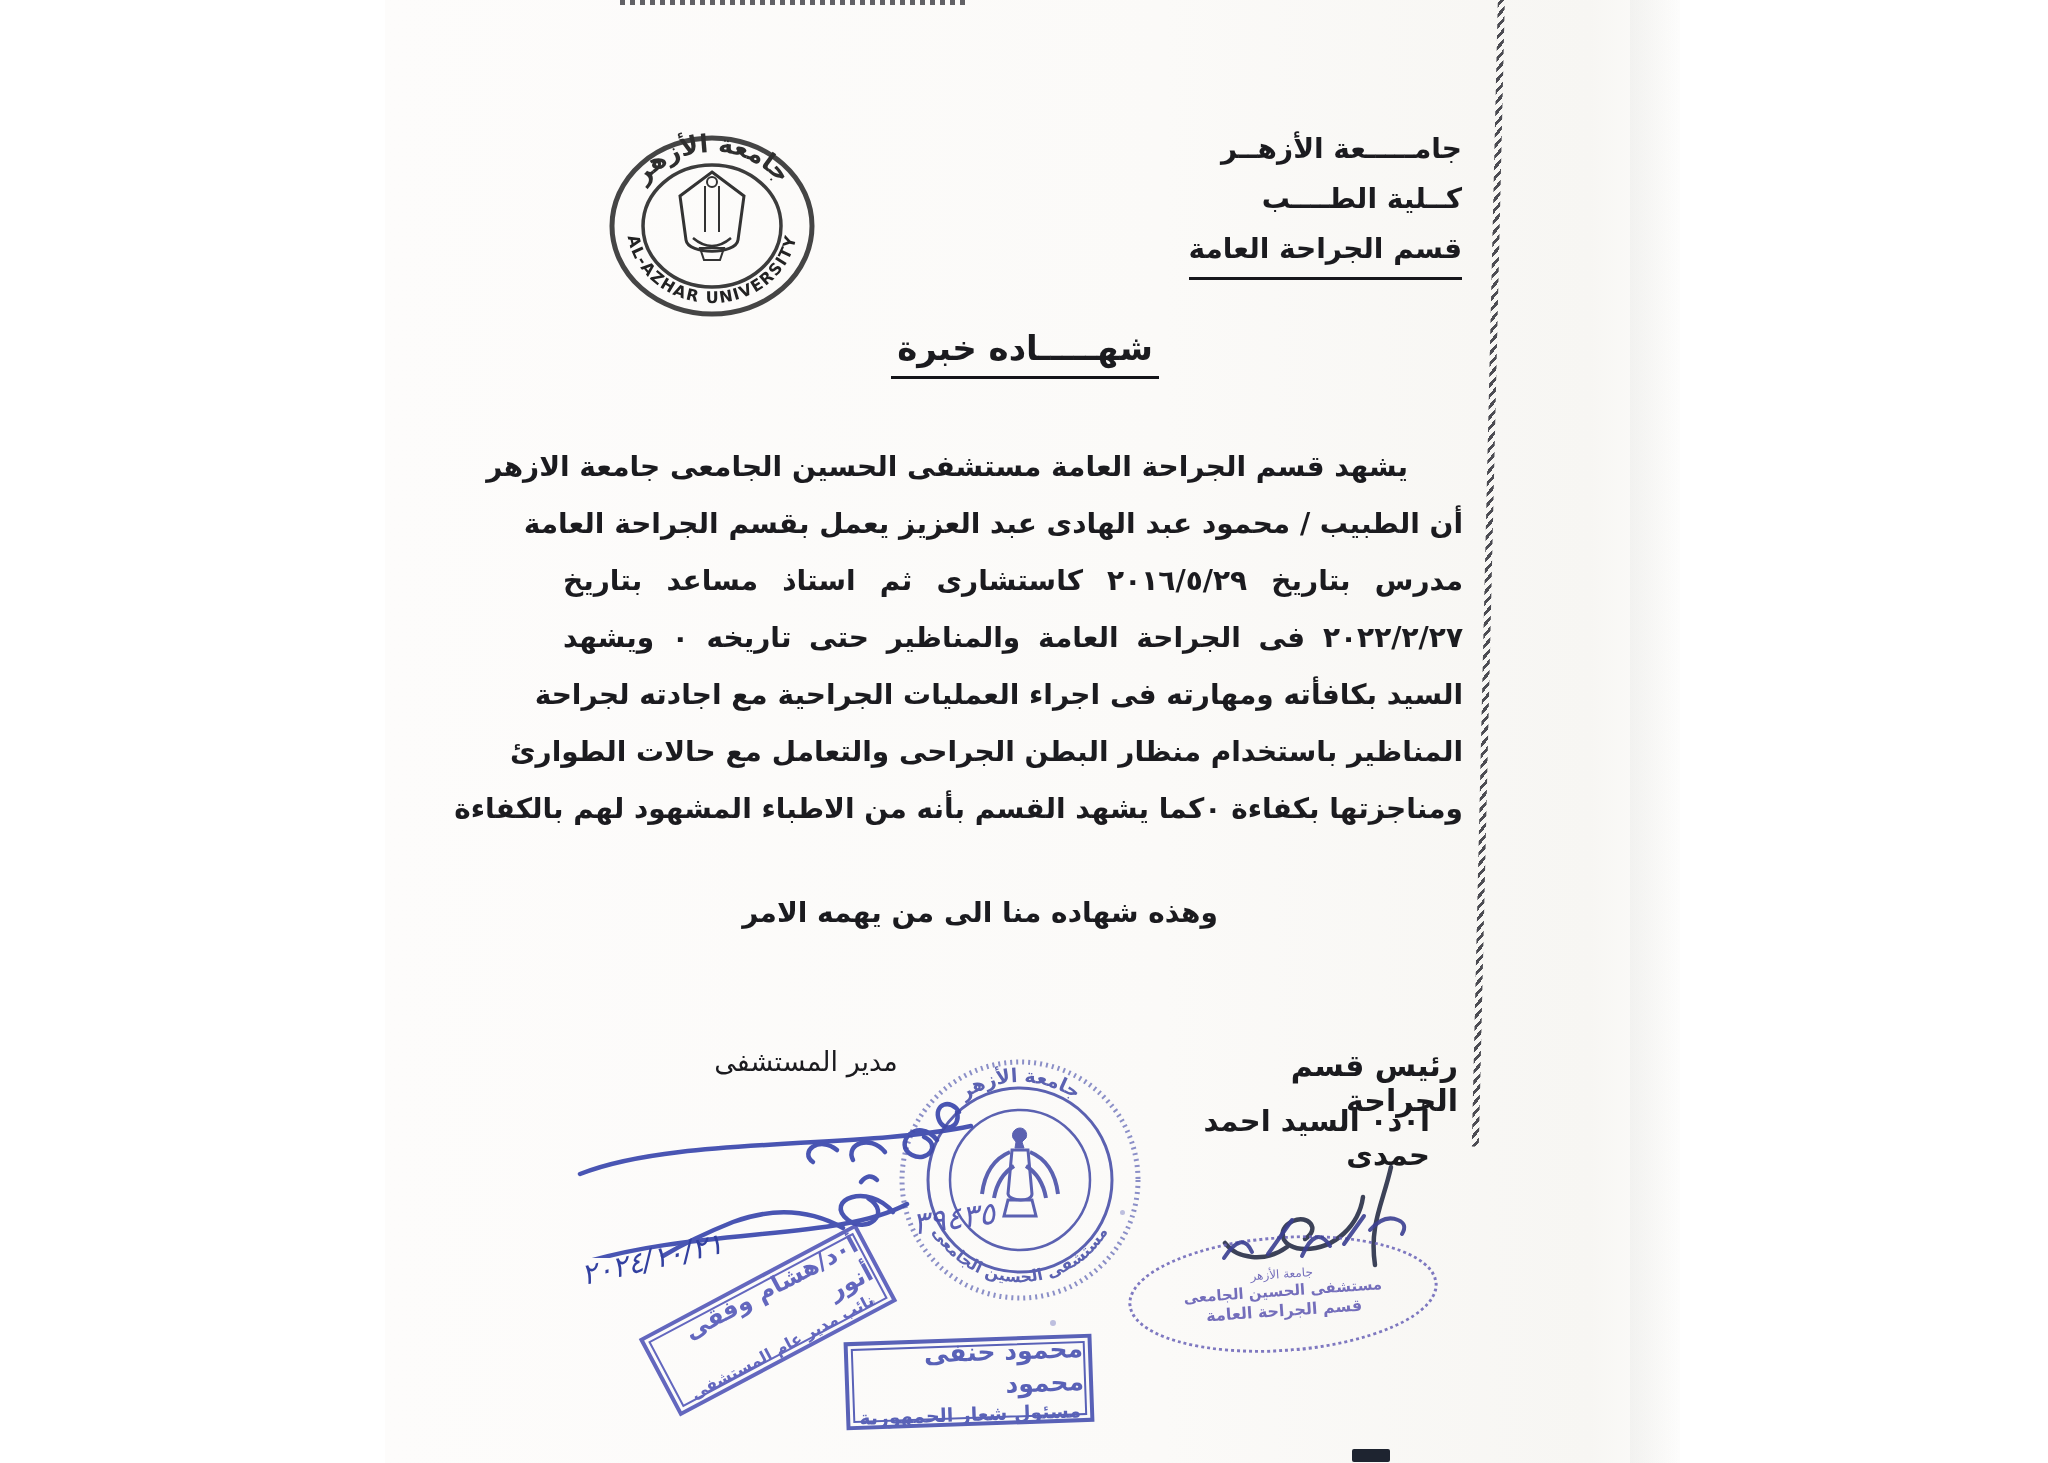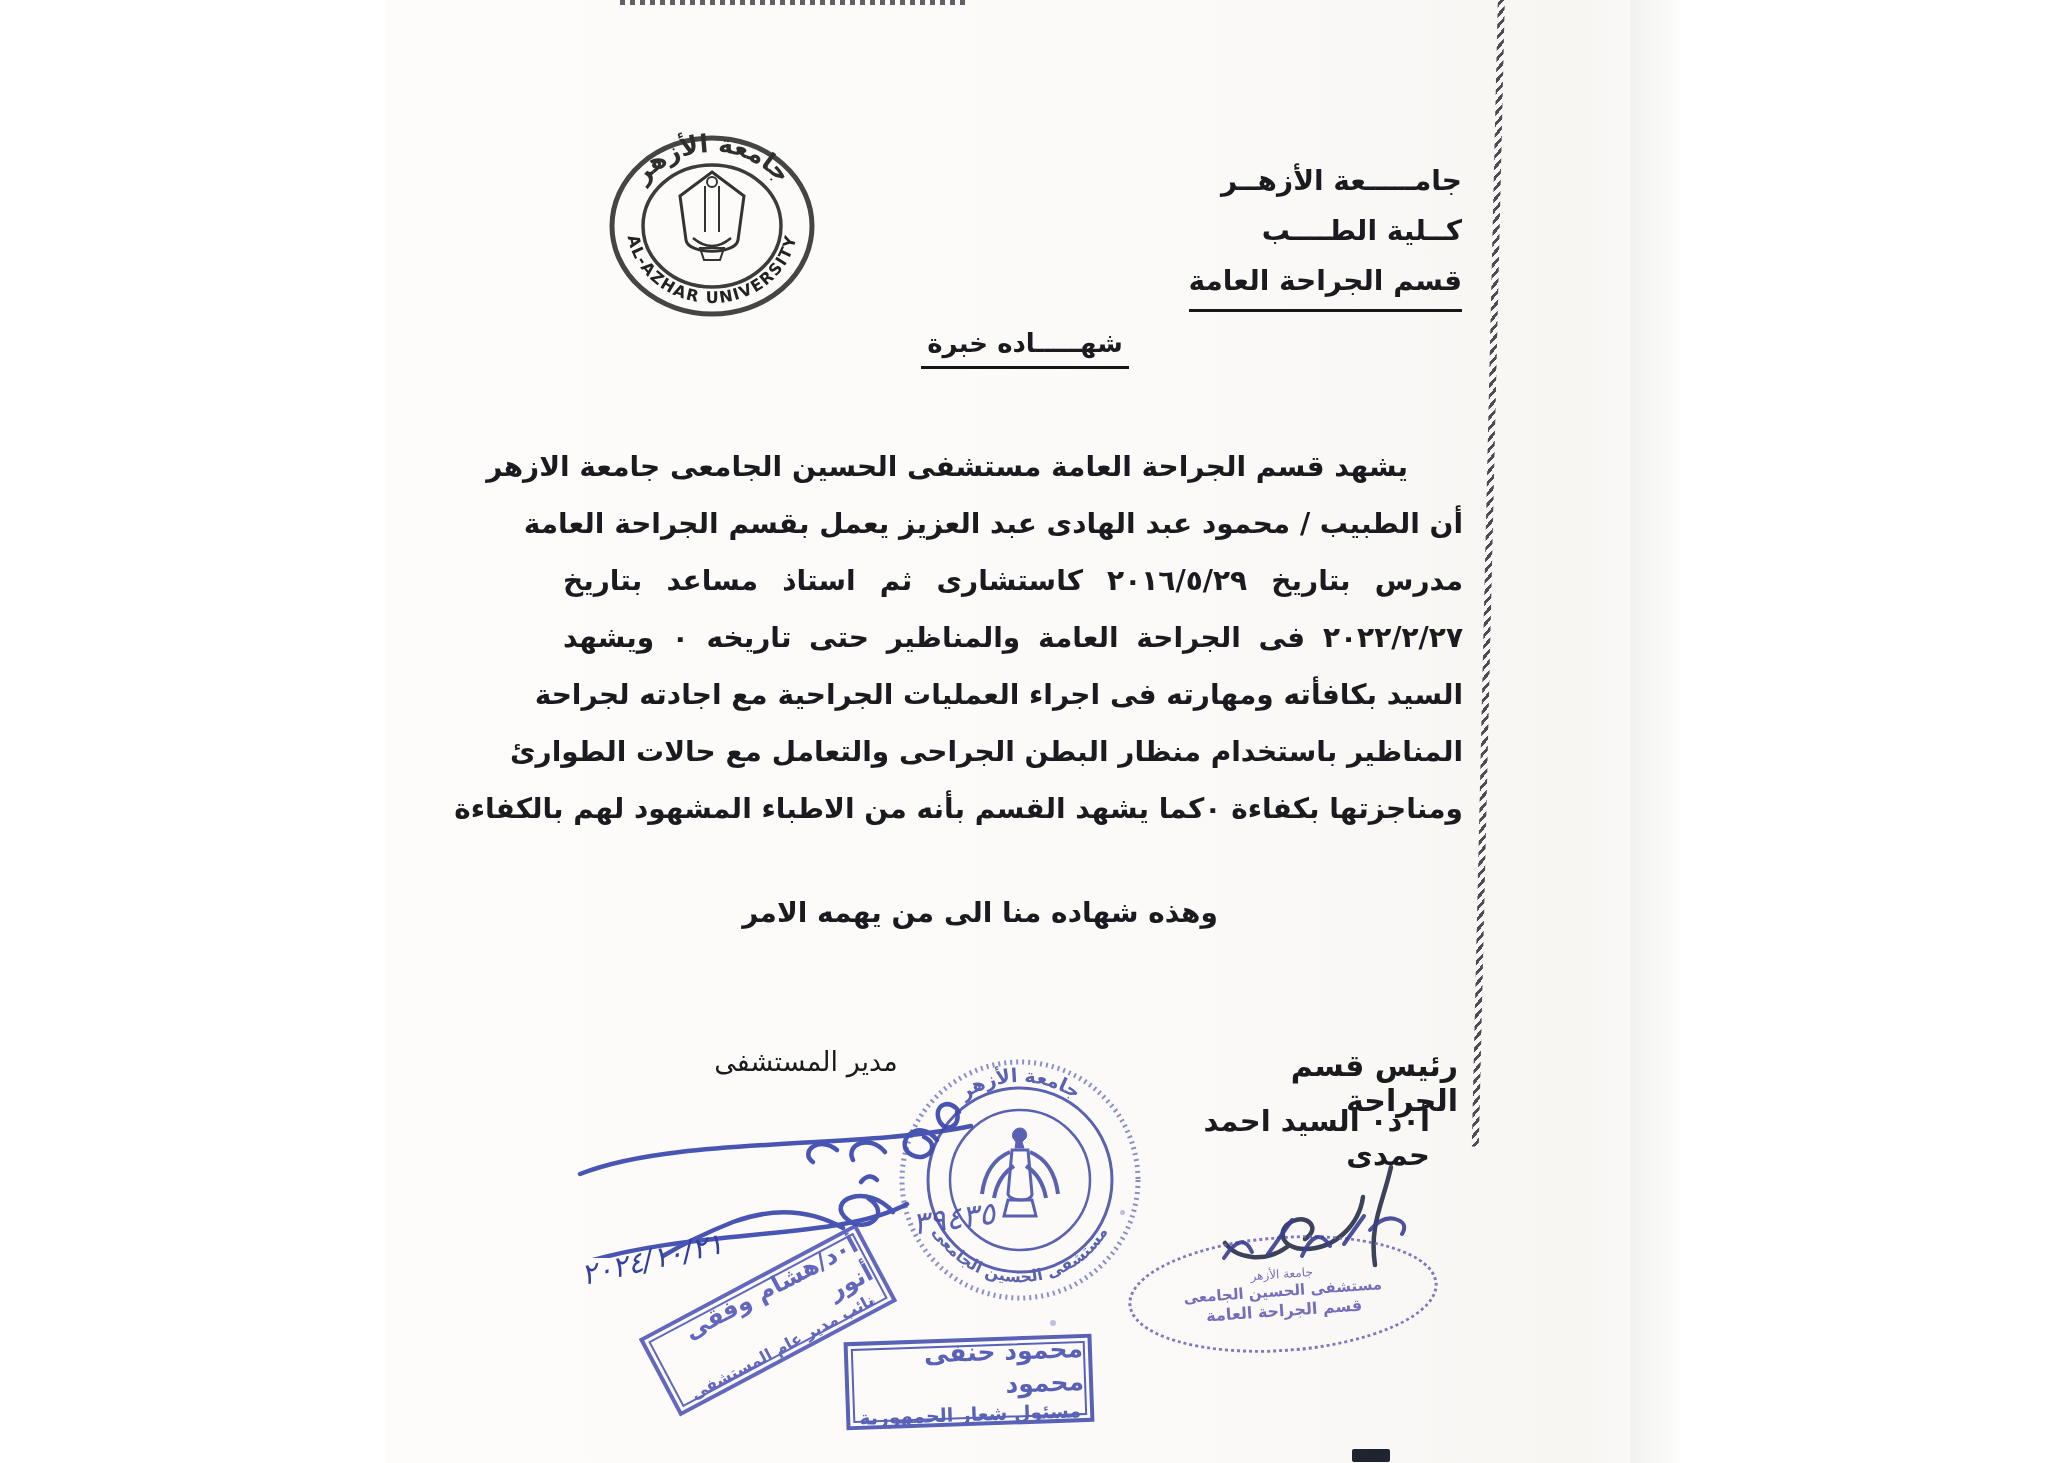--- a/index.html
+++ b/index.html
@@ -5,25 +5,25 @@
   html,body{margin:0;padding:0;background:#ffffff;}
   .canvas{position:relative;width:2048px;height:1463px;background:#ffffff;overflow:hidden;
           font-family:"DejaVu Sans",sans-serif;color:#1b1b1f;}
   .abs{position:absolute;}
   .paper{left:385px;top:0;width:1295px;height:1463px;
          background:linear-gradient(90deg,#fdfcfb 0%,#fbfaf8 60%,#f7f6f3 93%,#fdfdfc 100%);}
   .edge-shade{left:1630px;top:0;width:50px;height:1463px;
          background:linear-gradient(90deg,rgba(120,120,120,0.06),rgba(120,120,120,0.0));}
   .rtl{direction:rtl;unicode-bidi:embed;}
   
-  .org{left:1000px;top:156px;width:462px;text-align:right;font-weight:bold;font-size:28px;line-height:50px;}
+  .org{left:1000px;top:124px;width:462px;text-align:right;font-weight:bold;font-size:28px;line-height:50px;}
   .org .dept{display:inline-block;border-bottom:3px solid #17171c;padding-bottom:3px;}
   
   .title-wrap{left:810px;top:328px;width:430px;text-align:center;}
-  .title{display:inline-block;font-size:26px;font-weight:bold;border-bottom:3px solid #141419;padding:0 6px 8px 6px;}
+  .title{display:inline-block;font-size:34px;font-weight:bold;border-bottom:3px solid #141419;padding:0 6px 8px 6px;}
   
   .body-block{left:563px;top:438px;width:900px;}
   .bline{height:57px;line-height:57px;font-size:28px;font-weight:bold;white-space:nowrap;
          text-align:justify;text-align-last:justify;}
   .bline.first{padding-right:55px;width:845px;}
   .bline.last{text-align:right;text-align-last:right;}
   .closing{left:660px;top:896px;width:640px;text-align:center;font-size:28px;font-weight:bold;}
   
   .sig-title-right{left:1176px;top:1048px;width:282px;text-align:right;font-size:30px;font-weight:bold;}
   .sig-name-right{left:1115px;top:1104px;width:315px;text-align:right;font-size:29px;font-weight:bold;}

